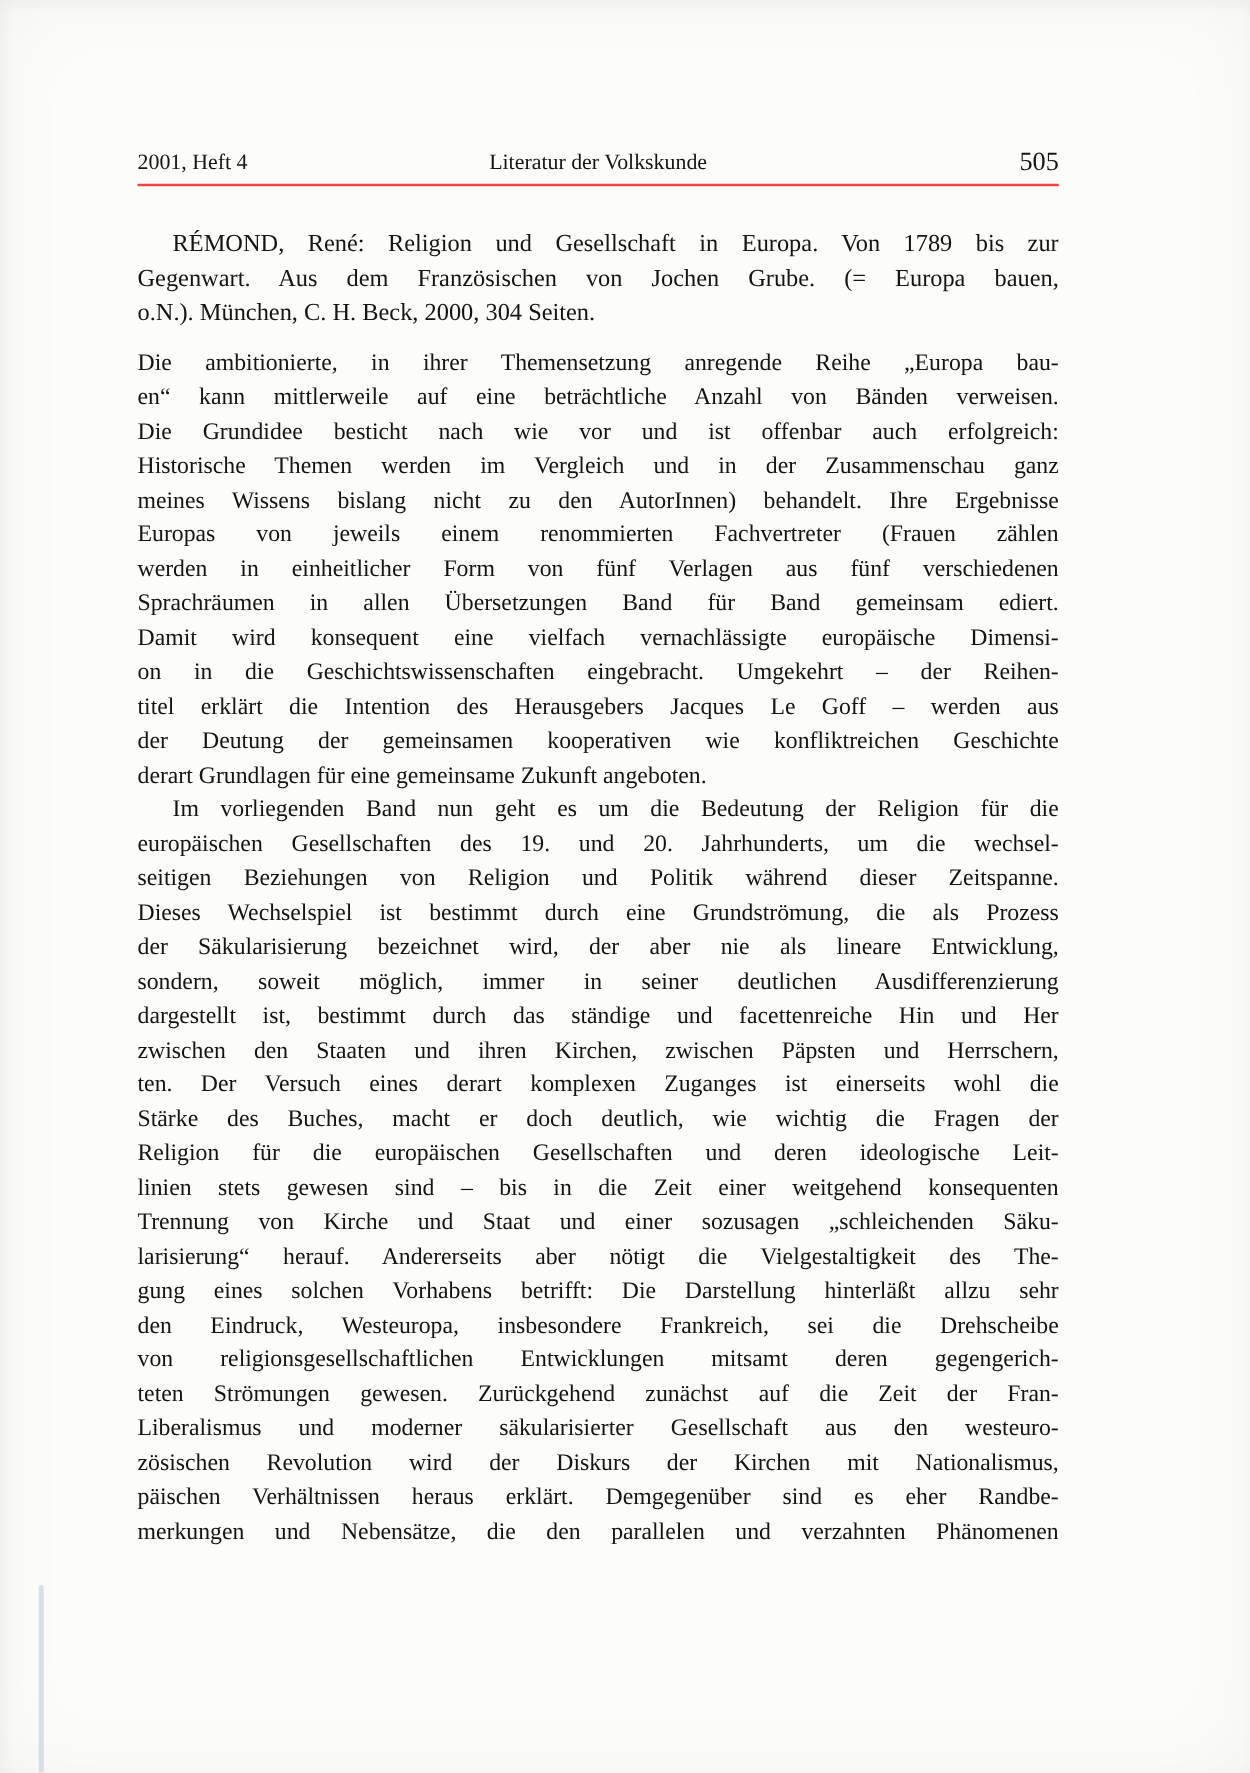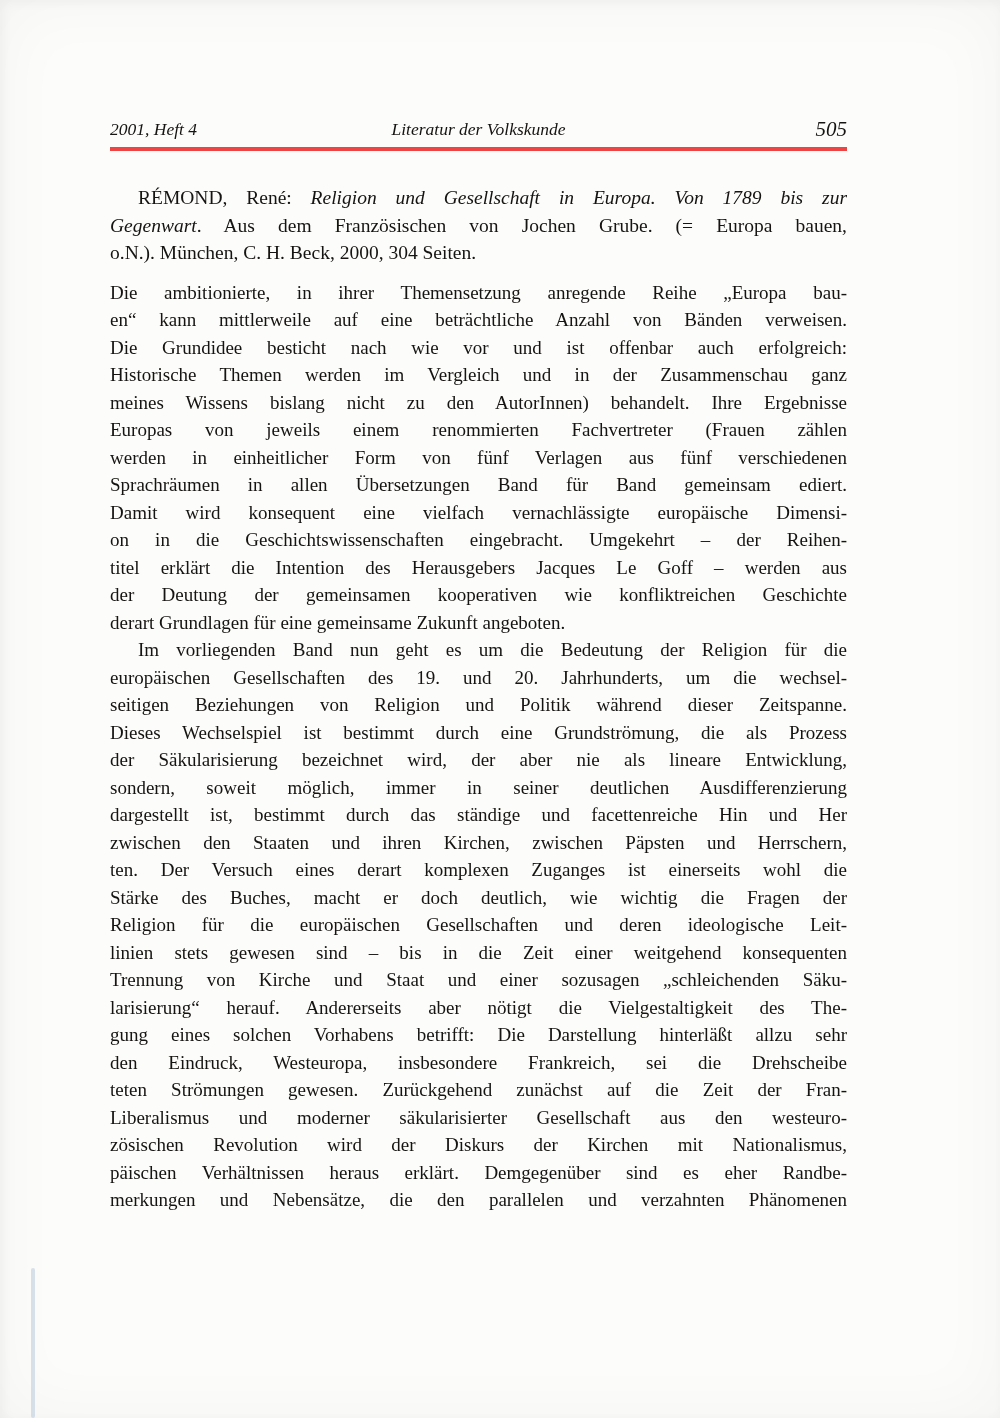--- a/index.html
+++ b/index.html
@@ -31,23 +31,22 @@
   .content {
     position: absolute;
     left: 110px;
     top: 116px;
     width: 737px;
   }
   .header {
     position: relative;
     height: 24px;
     padding-bottom: 7px;
-    border-bottom: 4px solid #ef4444;
+    border-bottom: 2px solid #ef4444;
     font-size: 17.5px;
-    font-style: italic;
   }
   .header .h-left {
     position: absolute;
     left: 0;
     bottom: 7px;
   }
   .header .h-center {
     position: absolute;
     left: 50%;
     transform: translateX(-50%);
@@ -72,21 +71,21 @@
     line-height: 27.5px;
     white-space: nowrap;
   }
   .line.j {
     white-space: normal;
     text-align: justify;
     text-align-last: justify;
     overflow: hidden;
   }
   .line.ind { padding-left: 28px; }
-  .it { font-style: italic; }
+  .it { }
 </style>
 </head>
 <body>
 
 <div class="page">
   <div class="scan-artifact"></div>
   <div class="content">
 
     <div class="header">
       <span class="h-left">2001, Heft 4</span>
@@ -126,20 +125,21 @@
           <div class="line j">dargestellt ist, bestimmt durch das ständige und facettenreiche Hin und Her</div>
           <div class="line j">zwischen den Staaten und ihren Kirchen, zwischen Päpsten und Herrschern,</div>
           <div class="line j">ten. Der Versuch eines derart komplexen Zuganges ist einerseits wohl die</div>
           <div class="line j">Stärke des Buches, macht er doch deutlich, wie wichtig die Fragen der</div>
           <div class="line j">Religion für die europäischen Gesellschaften und deren ideologische Leit-</div>
           <div class="line j">linien stets gewesen sind – bis in die Zeit einer weitgehend konsequenten</div>
           <div class="line j">Trennung von Kirche und Staat und einer sozusagen „schleichenden Säku-</div>
           <div class="line j">larisierung“ herauf. Andererseits aber nötigt die Vielgestaltigkeit des The-</div>
           <div class="line j">gung eines solchen Vorhabens betrifft: Die Darstellung hinterläßt allzu sehr</div>
           <div class="line j">den Eindruck, Westeuropa, insbesondere Frankreich, sei die Drehscheibe</div>
+          <div class="line j">von religionsgesellschaftlichen Entwicklungen mitsamt deren gegengerich-</div>
           <div class="line j">teten Strömungen gewesen. Zurückgehend zunächst auf die Zeit der Fran-</div>
           <div class="line j">Liberalismus und moderner säkularisierter Gesellschaft aus den westeuro-</div>
           <div class="line j">zösischen Revolution wird der Diskurs der Kirchen mit Nationalismus,</div>
           <div class="line j">päischen Verhältnissen heraus erklärt. Demgegenüber sind es eher Randbe-</div>
           <div class="line j">merkungen und Nebensätze, die den parallelen und verzahnten Phänomenen</div>
         </div>
     </div>
 
   </div>
 </div>

